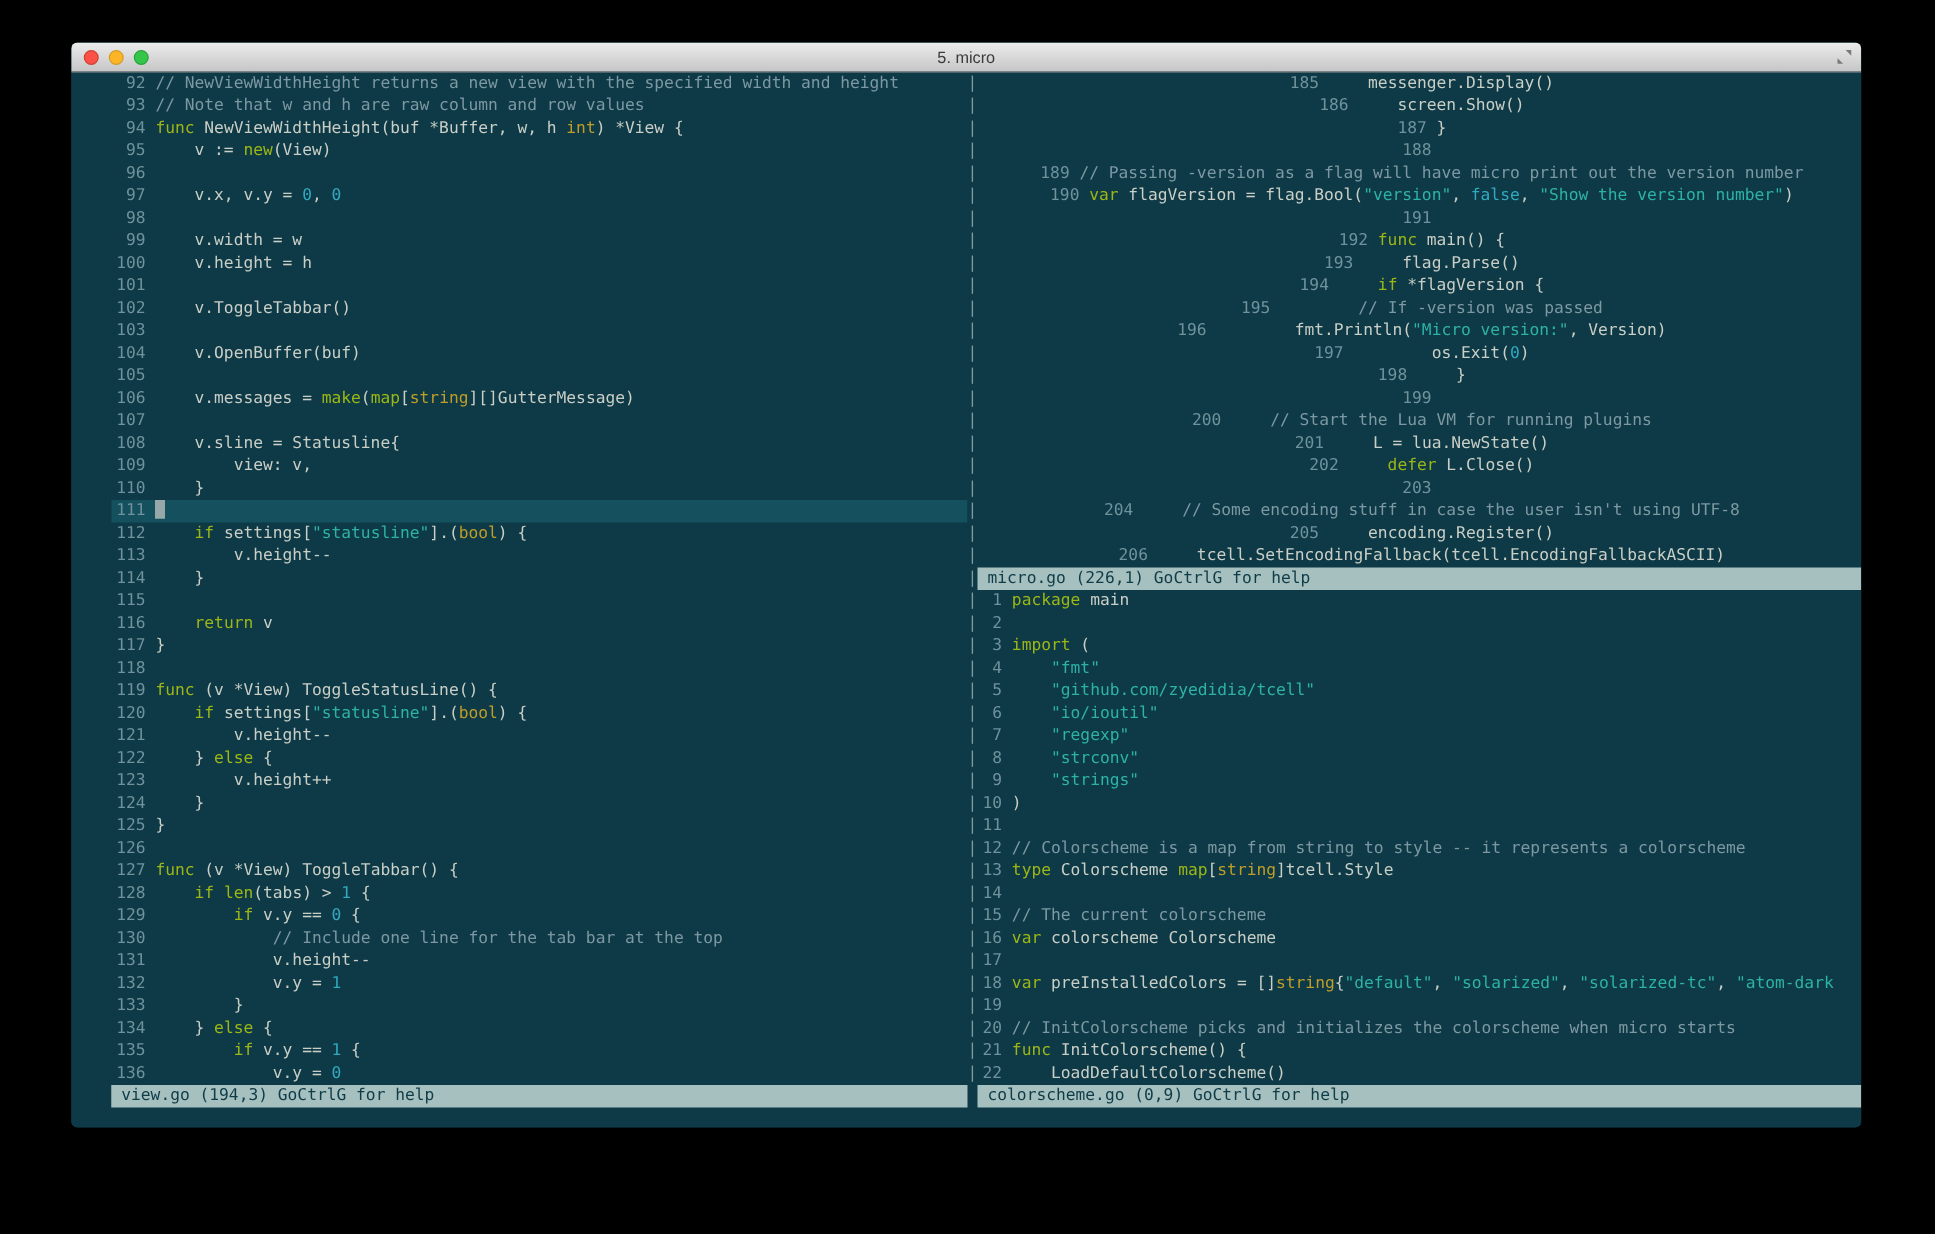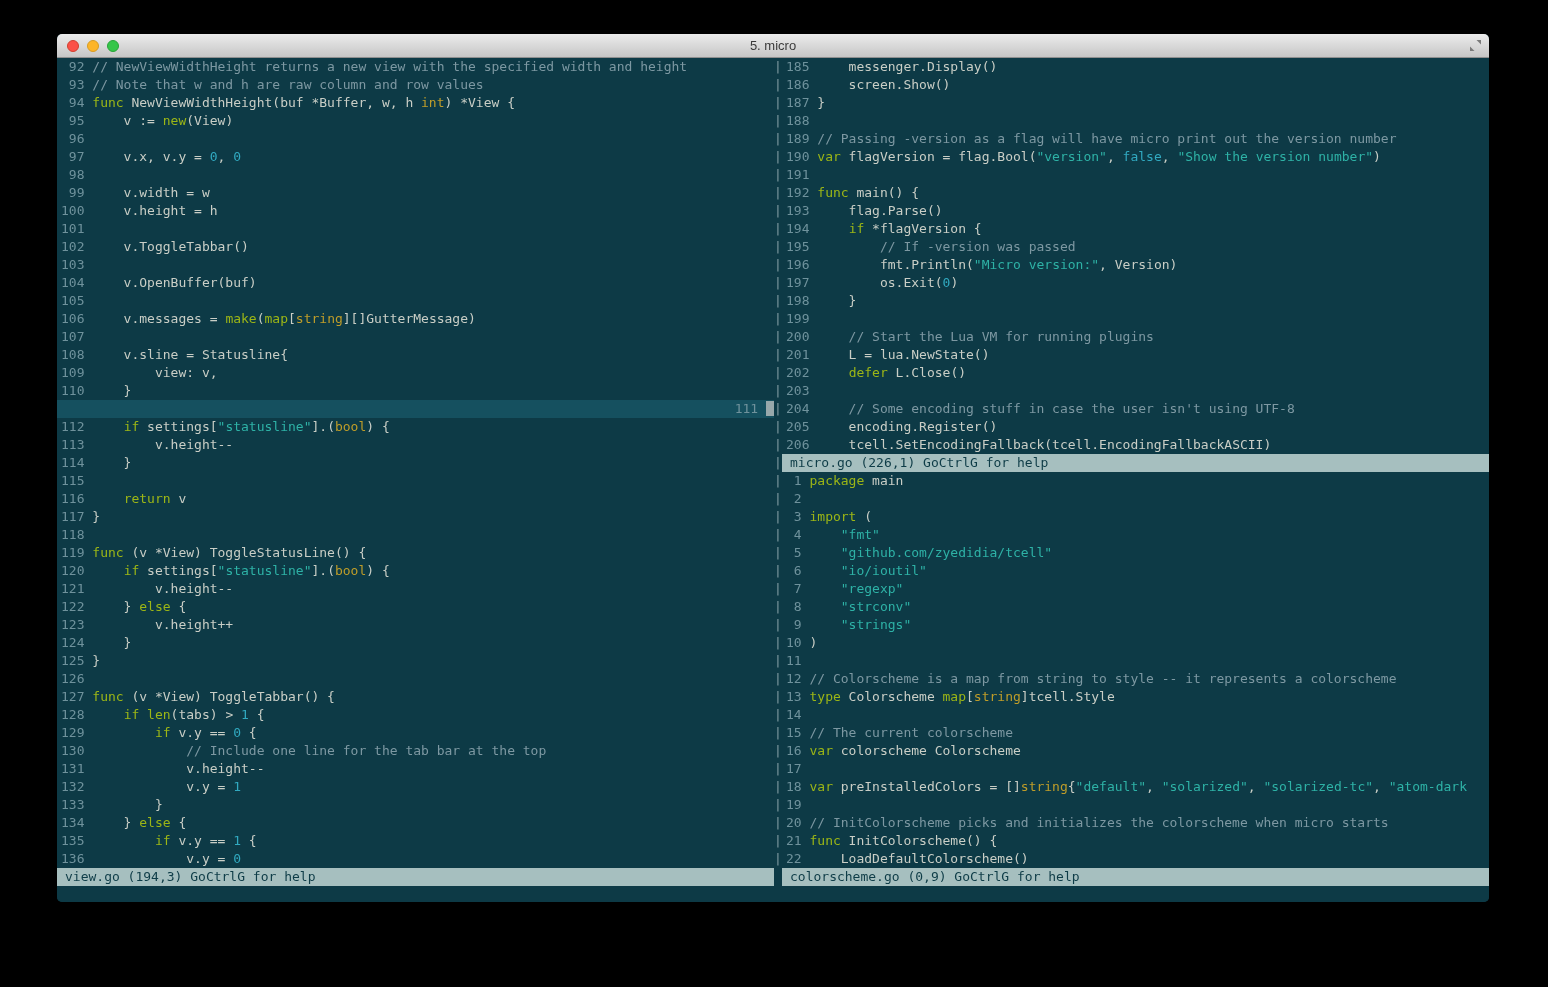--- a/index.html
+++ b/index.html
@@ -30,36 +30,36 @@
   .resize { position:absolute; right:7px; top:5px; width:13px; height:13px; }
 
   .term {
     height:844px;
     background:var(--terminal-bg,#0d3a46);
     display:flex;
     font-size:13px; line-height:18px;
     color:var(--terminal-fg,#c9cec6);
   }
   .pane { display:flex; flex-direction:column; min-width:0; }
-  .pane-left { width:717px; }
+  .pane-left { width:717px;padding-left:32px; }
   .pane-right { flex:1; }
 
   .divider {
     width:8px; text-align:center;
     color:var(--divider,#7e99a0);
     white-space:pre; overflow:hidden;
   }
 
   .code { overflow:hidden; white-space:pre; padding-left:4px; }
   #code-left { height:810px; }
-  #code-right-top { height:396px; }
+  #code-right-top { height:396px;text-align:center; }
   #code-right-bottom { height:396px; }
 
   .row { height:18px; overflow:hidden; }
-  .row.cur { background:var(--cursor-line-bg,#15505f); margin-left:-4px; padding-left:4px;text-align:right; }
+  .row.cur { background:var(--cursor-line-bg,#15505f); margin-left:-4px; padding-left:4px; }
 
   .gut { color:var(--line-number,#6f929c); }
   .cursor {
     display:inline-block; width:8px; height:15px;
     background:var(--cursor-block,#97a8ab);
     vertical-align:middle; margin-top:-2px;
   }
 
   .tk-p { color:var(--terminal-fg,#c9cec6); }
   .tk-c { color:var(--comment,#7d98a2); }

